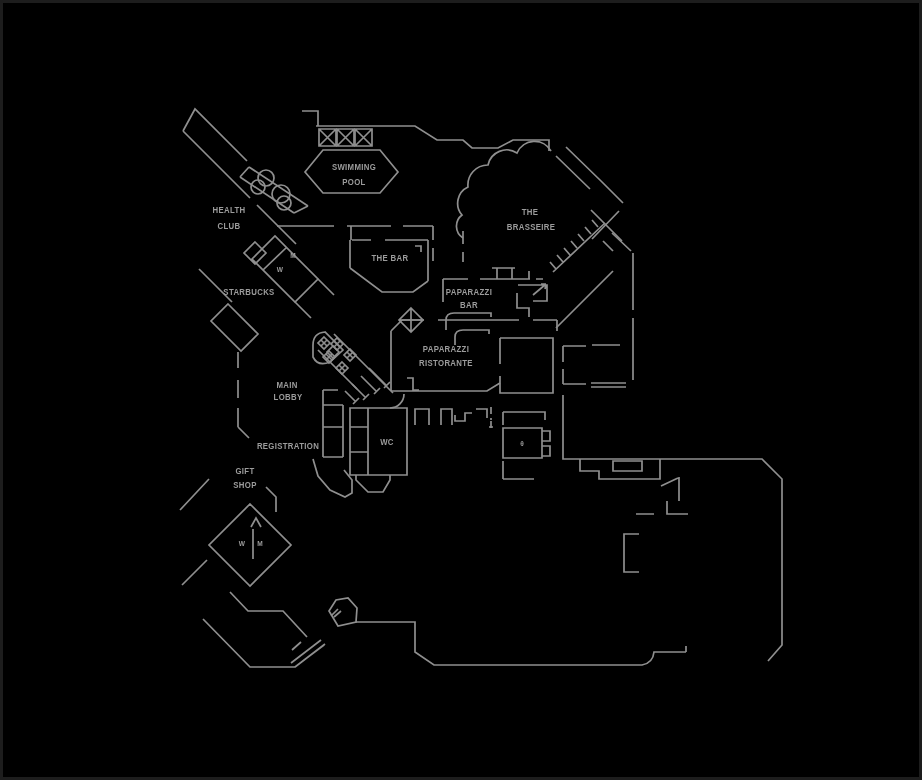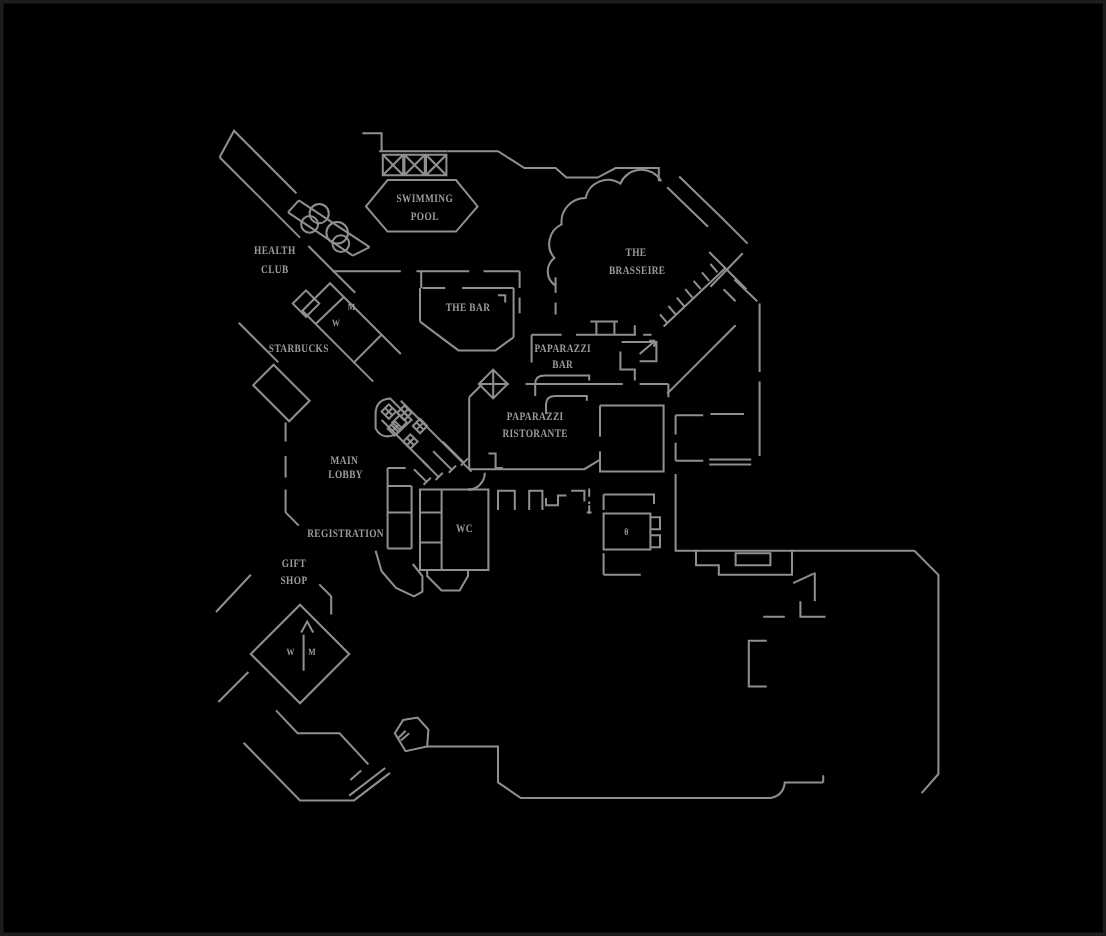--- a/index.html
+++ b/index.html
@@ -1,21 +1,21 @@
 <!DOCTYPE html>
 <html><head>
 <meta charset="utf-8">
 <style>
   html,body{margin:0;padding:0;background:#000;}
   #stage{
     position:relative;
     width:922px;height:780px;
     background:var(--bg,#000);
     overflow:hidden;
-    font-family:Liberation Serif, serif;
+    font-family:Liberation Sans, sans-serif;
   }
   #plan-svg{position:absolute;left:0;top:0;}
   #plan-svg path, #plan-svg circle{
     fill:none;
     stroke:var(--wall,#8f8f8f);
     stroke-width:1.7;
   }
   .lbl{
     position:absolute;
     transform:translate(-50%,-50%) scaleX(0.82);

